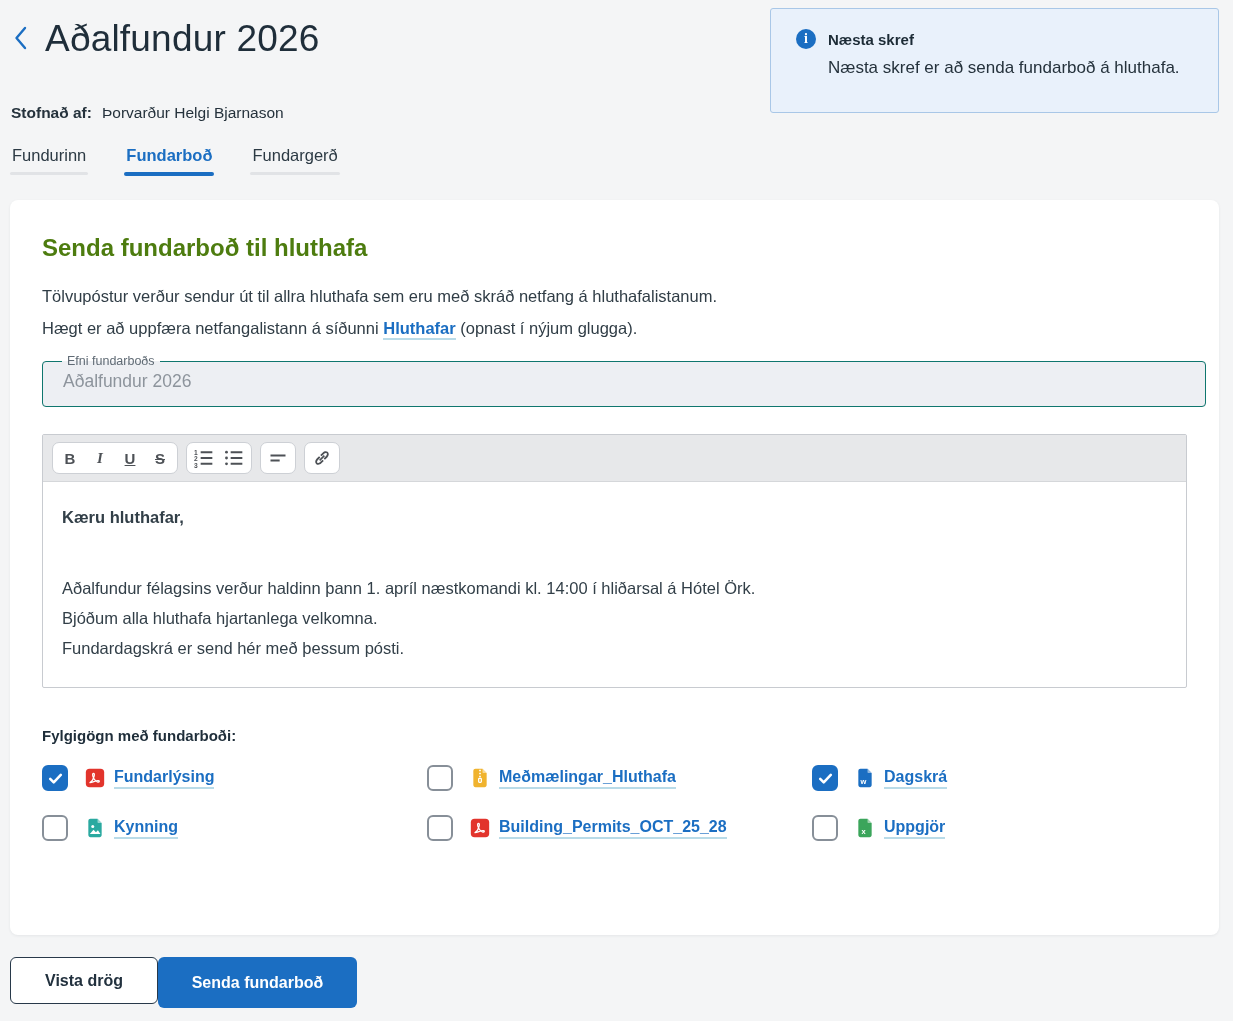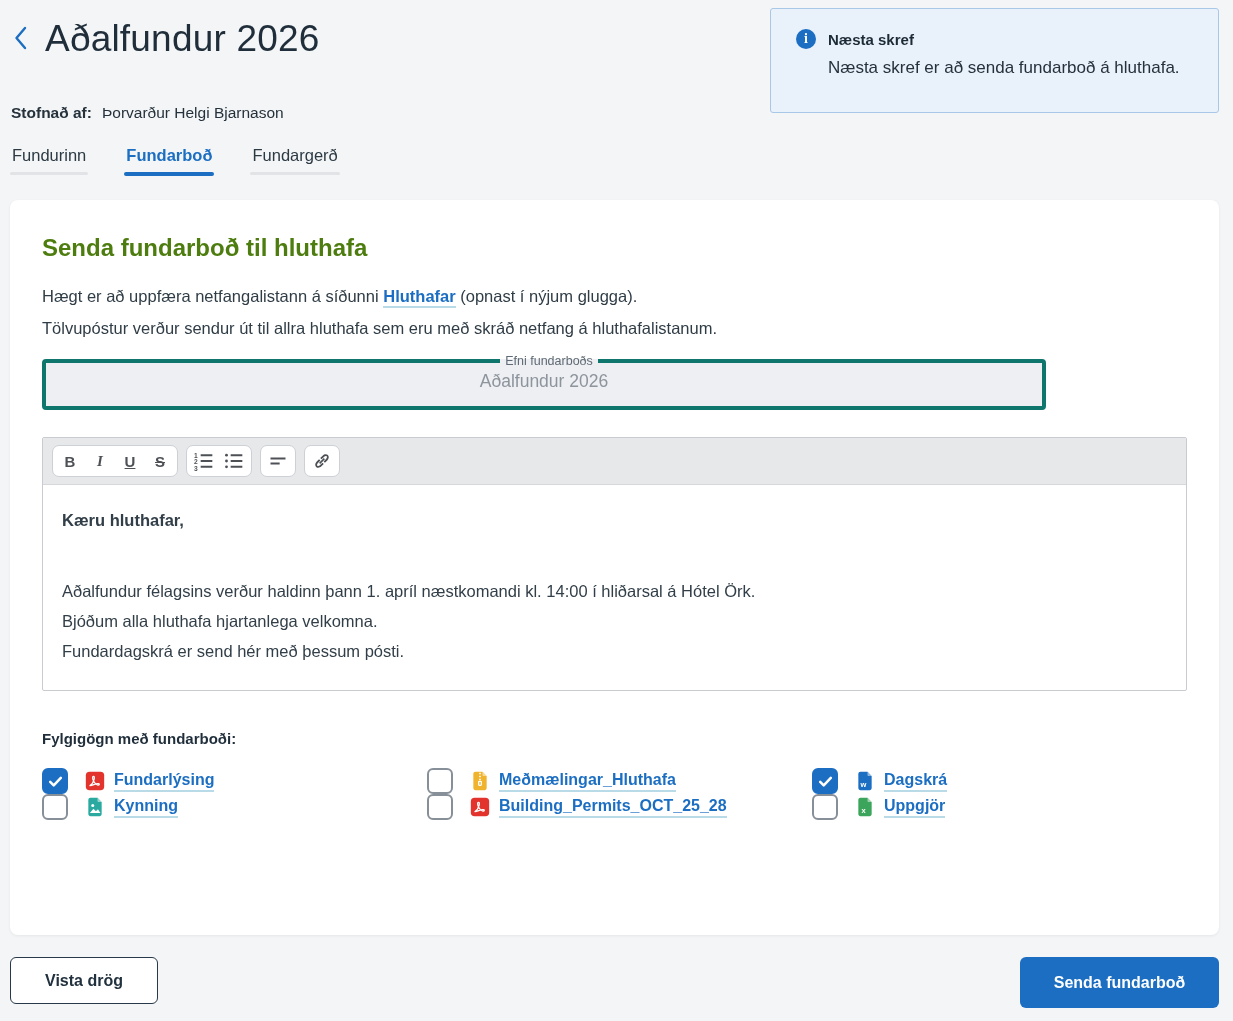--- a/index.html
+++ b/index.html
@@ -53,22 +53,22 @@
   .card-title { margin-top:34px; font-size:24px; font-weight:700; color:#4d7c0f; }
   .card p.desc { margin-top:25px; font-size:16.5px; color:#303d46; }
   .card p.desc + p.desc { margin-top:13px; }
   .inline-link {
     color:#1b6ec2; font-weight:700; text-decoration:none; cursor:pointer;
     border-bottom:2px solid #b9dbe8; padding-bottom:1px;
   }
 
   
   .subject-fieldset {
-    margin-top:16px; width:1004px; background:#edeff3;
-    border:4px solid #0f766e; border-radius:4px; padding:0 14px 12px 14px;text-align:center;
+    margin-top:16px; width:1164px; background:#edeff3;
+    border:1px solid #0f766e; border-radius:4px; padding:0 14px 12px 14px;
   }
   .subject-fieldset legend {
     font-size:12.5px; color:#5f6a74; padding:0 5px; margin-left:5px;
   }
   .subject-value { font-size:17.5px; color:#8d949c; padding:3px 6px 2px 6px; }
 
   
   .editor { margin-top:27px; width:1145px; border:1px solid #c8cbd0; border-radius:2px; background:#fff; }
   .editor-toolbar {
     background:#e7e8ea; padding:7px 9px; display:flex; gap:8px; align-items:center;
@@ -84,36 +84,37 @@
   .g-underline { text-decoration:underline; }
   .g-strike { text-decoration:line-through; }
   .editor-body { padding:26px 18px 20px 19px; min-height:205px; font-size:16.5px; color:#323f48; }
   .editor-greeting { font-weight:700; margin-bottom:46px; }
   .editor-line { line-height:30px; }
 
   
   .attach-label { margin-top:39px; font-size:15px; font-weight:700; color:#1f2e3a; }
   .attach-grid {
     margin-top:21px; display:grid; grid-template-columns:385px 385px 375px;
+    row-gap:24px;
   }
   .attach-item { display:flex; align-items:center; gap:0; }
   .checkbox {
     width:26px; height:26px; border-radius:6px; background:#fff;
     border:2px solid #878f98; cursor:pointer; flex:0 0 auto;
     display:inline-flex; align-items:center; justify-content:center;
   }
   .checkbox.checked { background:#1b6ec2; border-color:#1b6ec2; }
   .file-icon { margin-left:17px; width:20px; height:20px; display:inline-flex; flex:0 0 auto; }
   .file-link {
     margin-left:9px; font-size:16px; font-weight:700; color:#1b6ec2; text-decoration:none;
     cursor:pointer; border-bottom:2px solid #b9dbe8; padding-bottom:1px;
   }
 
   
-  .footer { position:absolute; top:957px; left:10px; width:1209px; display:flex; justify-content:space-between; }
+  .footer { position:absolute; top:957px; left:10px; width:1209px; display:flex; justify-content:flex-start; }
   .btn-outline {
     background:#fff; border:1.5px solid #28394a; color:#22313e; border-radius:6px;
     font-family:"Liberation Sans", sans-serif;
     min-width:147px; height:47px; font-size:16px; font-weight:700; cursor:pointer; padding:0 34px;
   }
   .btn-primary {
     background:#1b6ec2; border:none; color:#fff; border-radius:6px;
     font-family:"Liberation Sans", sans-serif;
     min-width:199px; height:51px; font-size:16px; font-weight:700; cursor:pointer; padding:0 28px;
   }
@@ -157,22 +158,22 @@
       </div>
       <div class="tab">
         <span class="tab-label">Fundargerð</span>
         <div class="tab-underline"></div>
       </div>
     </div>
 
   <div class="card">
     <h2 class="card-title">Senda fundarboð til hluthafa</h2>
 
+    <p class="desc">Tölvupóstur verður sendur út til allra hluthafa sem eru með skráð netfang á hluthafalistanum.</p>
     <p class="desc"><span>Hægt er að uppfæra netfangalistann á síðunni </span><a class="inline-link">Hluthafar</a><span> (opnast í nýjum glugga).</span></p>
-    <p class="desc">Tölvupóstur verður sendur út til allra hluthafa sem eru með skráð netfang á hluthafalistanum.</p>
 
     <fieldset class="subject-fieldset">
       <legend>Efni fundarboðs</legend>
       <div class="subject-value">Aðalfundur 2026</div>
     </fieldset>
 
     <div class="editor">
       <div class="editor-toolbar" id="toolbar">
           <div class="tb-group">
             <button class="tb-btn">

